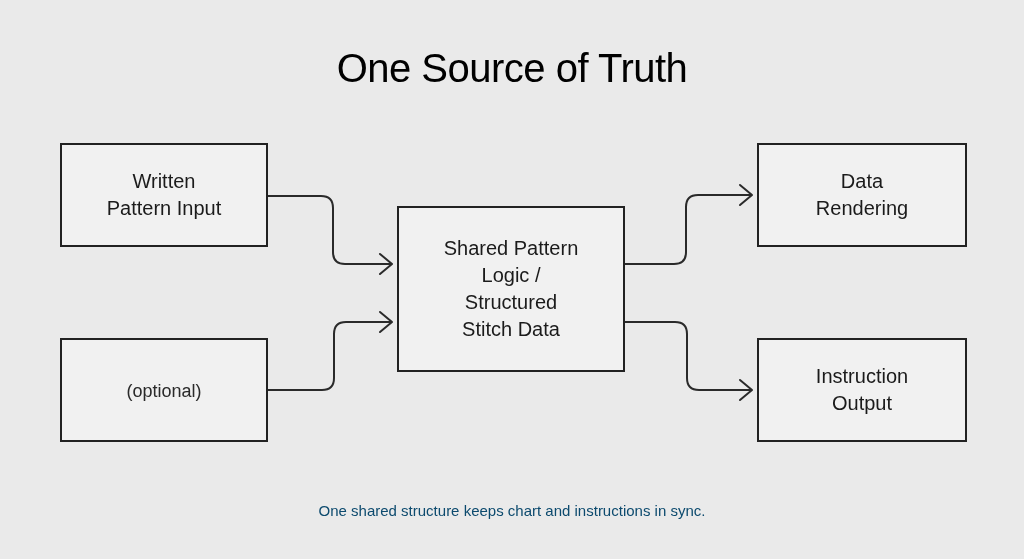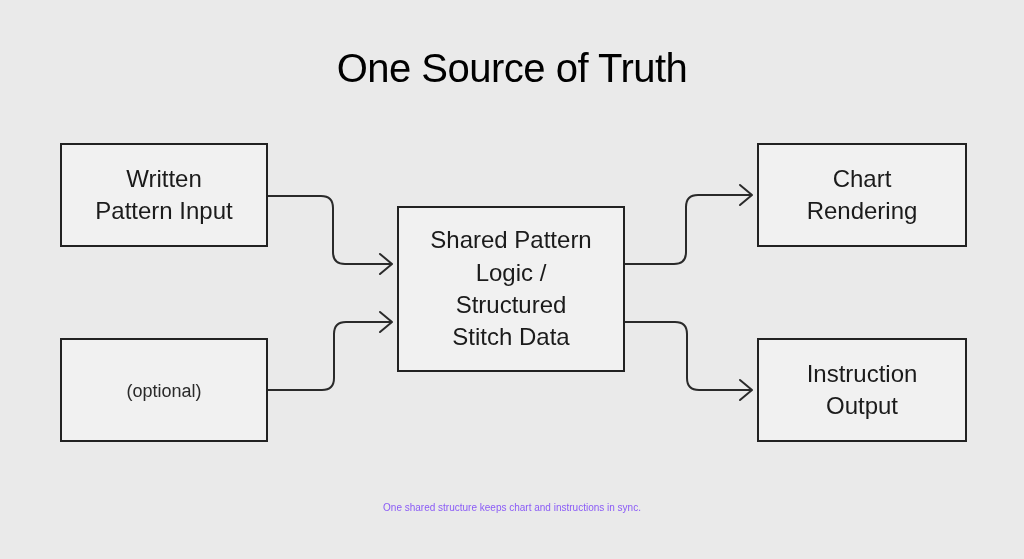--- a/index.html
+++ b/index.html
@@ -32,21 +32,21 @@
     background: #f1f1f1;
     border: 2px solid #222222;
     display: flex;
     flex-direction: column;
     align-items: center;
     justify-content: center;
     text-align: center;
     color: #1b1b1b;
   }
   .node .label {
-    font-size: 24px;
+    font-size: 20px;
     font-weight: 500;
     line-height: 1.35;
     white-space: pre-line;
   }
   .node .sublabel {
     font-size: 18px;
     font-weight: 400;
     margin-top: 3px;
     color: #2a2a2a;
   }
@@ -68,23 +68,23 @@
     stroke-width: 2;
     stroke-linecap: round;
     stroke-linejoin: round;
   }
   .caption {
     position: absolute;
     top: 502px;
     left: 0;
     width: 100%;
     text-align: center;
-    font-size: 10px;
+    font-size: 15px;
     font-weight: 400;
-    color: #8b5cf6;
+    color: #0c4a6e;
   }
 </style>
 </head>
 <body>
 
 <div class="canvas">
 
   <div class="title">One Source of Truth</div>
 
   <svg class="connector-layer" viewBox="0 0 1024 559" xmlns="http://www.w3.org/2000/svg">
@@ -108,21 +108,21 @@
   </div>
 
   <div class="node node-shared">
     <div class="label">Shared Pattern
 Logic /
 Structured
 Stitch Data</div>
   </div>
 
   <div class="node node-chart">
-    <div class="label">Chart
+    <div class="label">Data
 Rendering</div>
   </div>
 
   <div class="node node-instruction">
     <div class="label">Instruction
 Output</div>
   </div>
 
   <div class="caption">One shared structure keeps chart and instructions in sync.</div>
 

